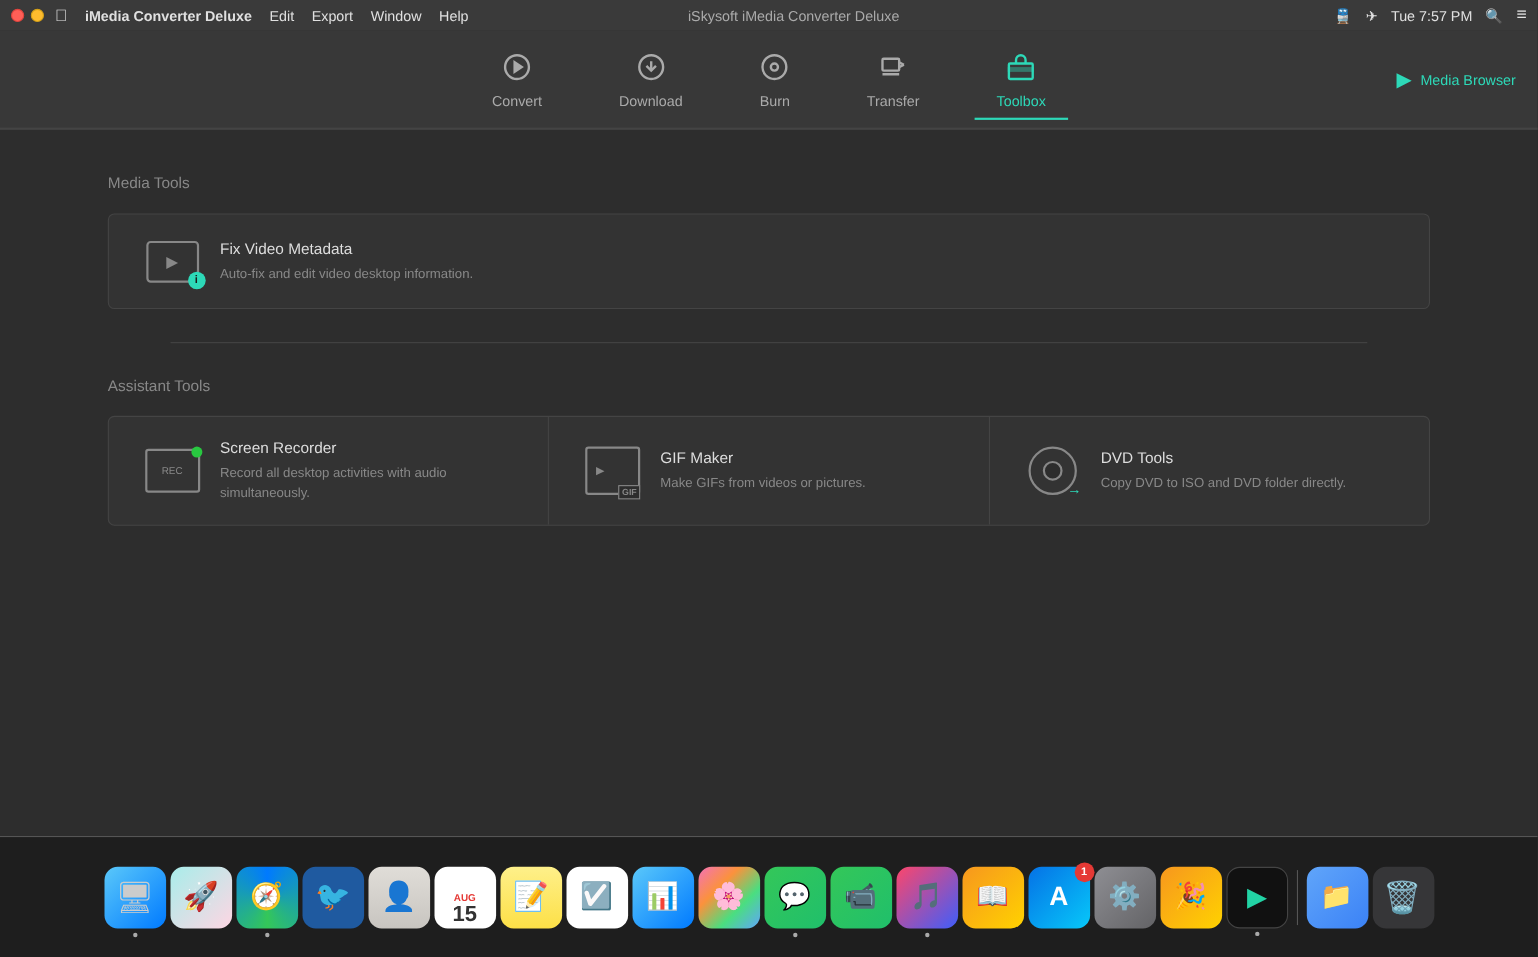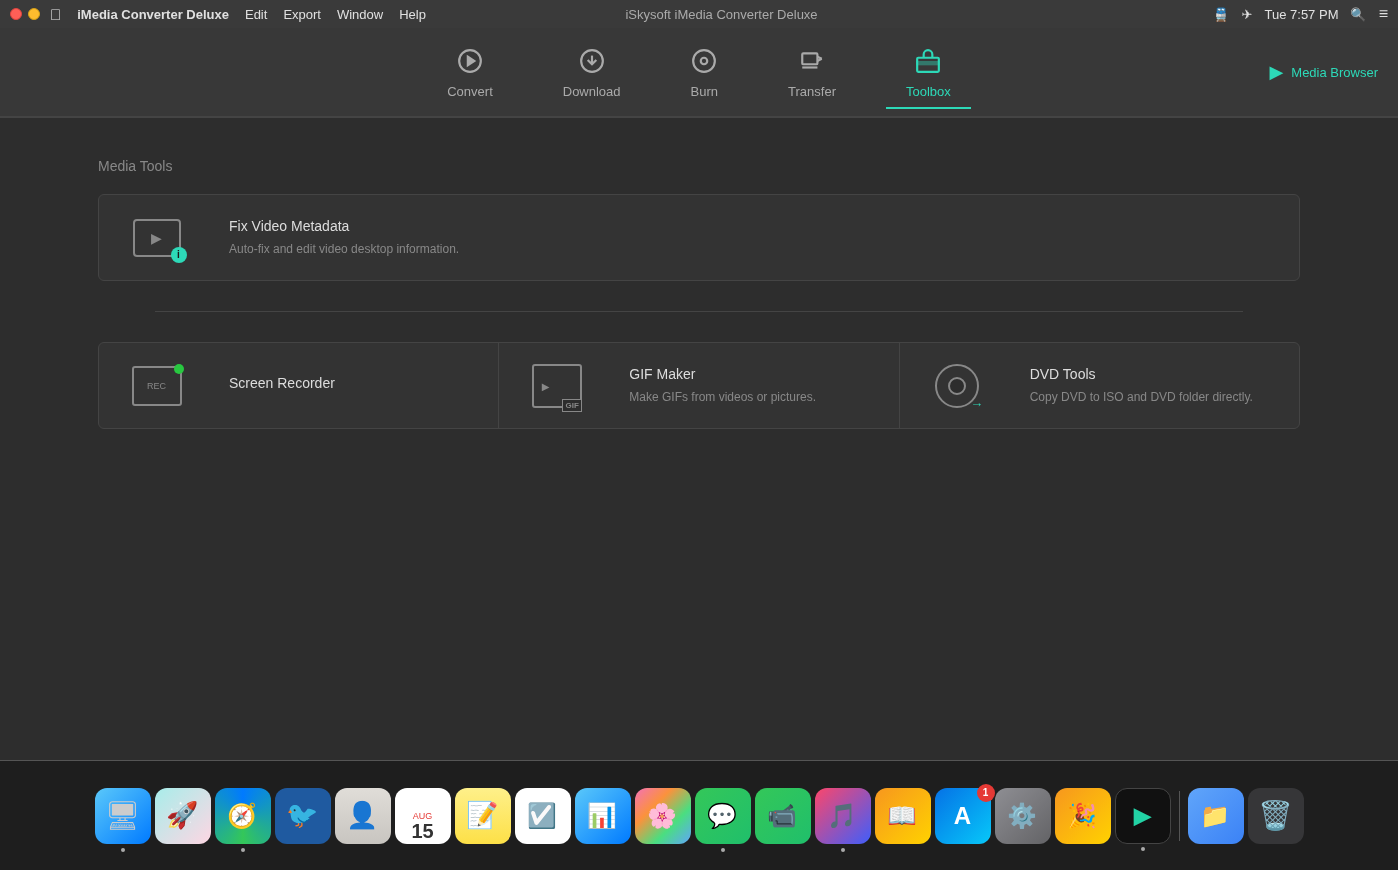--- a/index.html
+++ b/index.html
@@ -192,21 +192,21 @@
       background: #2dd9b8;
       border-radius: 50%;
       display: flex;
       align-items: center;
       justify-content: center;
       font-size: 10px;
       font-weight: bold;
       color: #1a1a1a;
     }
 
-    .tool-info { flex: 1; margin-left: 29px; }
+    .tool-info { flex: 1; }
     .tool-name {
       font-size: 14px;
       color: #ddd;
       margin-bottom: 6px;
       font-weight: 500;
     }
     .tool-desc {
       font-size: 12px;
       color: #888;
       line-height: 1.5;
@@ -537,32 +537,34 @@
         </div>
       </div>
 
 
     </div>
   </div>
 
   <div class="section-divider"></div>
 
   <div class="section">
+    <div class="section-title">Assistant Tools</div>
 
     <div class="tools-grid">
 
       <div class="tool-item">
         <div class="tool-icon-box">
           <div class="icon-screen-rec">
             <span class="rec-text">REC</span>
             <div class="rec-dot"></div>
           </div>
         </div>
         <div class="tool-info">
           <div class="tool-name">Screen Recorder</div>
+          <div class="tool-desc">Record all desktop activities with audio simultaneously.</div>
         </div>
       </div>
 
       <div class="tool-item">
         <div class="tool-icon-box">
           <div class="icon-gif">
             <div class="gif-badge">GIF</div>
           </div>
         </div>
         <div class="tool-info">
@@ -600,21 +602,21 @@
     <span style="font-size:24px;">🧭</span>
     <div class="dock-dot"></div>
   </div>
   <div class="dock-app app-twitterrific" title="Twitterrific" style="background:#1f5aa0; border-radius:12px;">
     <span style="font-size:26px; color:#fff;">🐦</span>
   </div>
   <div class="dock-app app-contacts" title="Contacts" style="background:linear-gradient(#e0ddd8,#c8c5c0); border-radius:12px;">
     <span style="font-size:26px;">👤</span>
   </div>
   <div class="dock-app" title="Calendar" style="background:#fff; border-radius:12px; flex-direction:column; font-size:12px; color:#333;">
-    <span style="font-size:9px; color:#e53935; font-weight:normal; text-transform:uppercase;margin-top:20px;">AUG</span>
+    <span style="font-size:9px; color:#e53935; font-weight:bold; text-transform:uppercase;margin-top:20px;">AUG</span>
     <span style="font-size:20px; color:#333; font-weight:bold; line-height:1;">15</span>
   </div>
   <div class="dock-app" title="Notes" style="background:linear-gradient(#fef08a,#fde047); border-radius:12px;">
     <span style="font-size:26px;">📝</span>
   </div>
   <div class="dock-app" title="Reminders" style="background:#fff; border-radius:12px;">
     <span style="font-size:24px;">☑️</span>
   </div>
   <div class="dock-app" title="Keynote" style="background:linear-gradient(135deg,#5ac8fa,#007aff); border-radius:12px;">
     <span style="font-size:24px;">📊</span>

